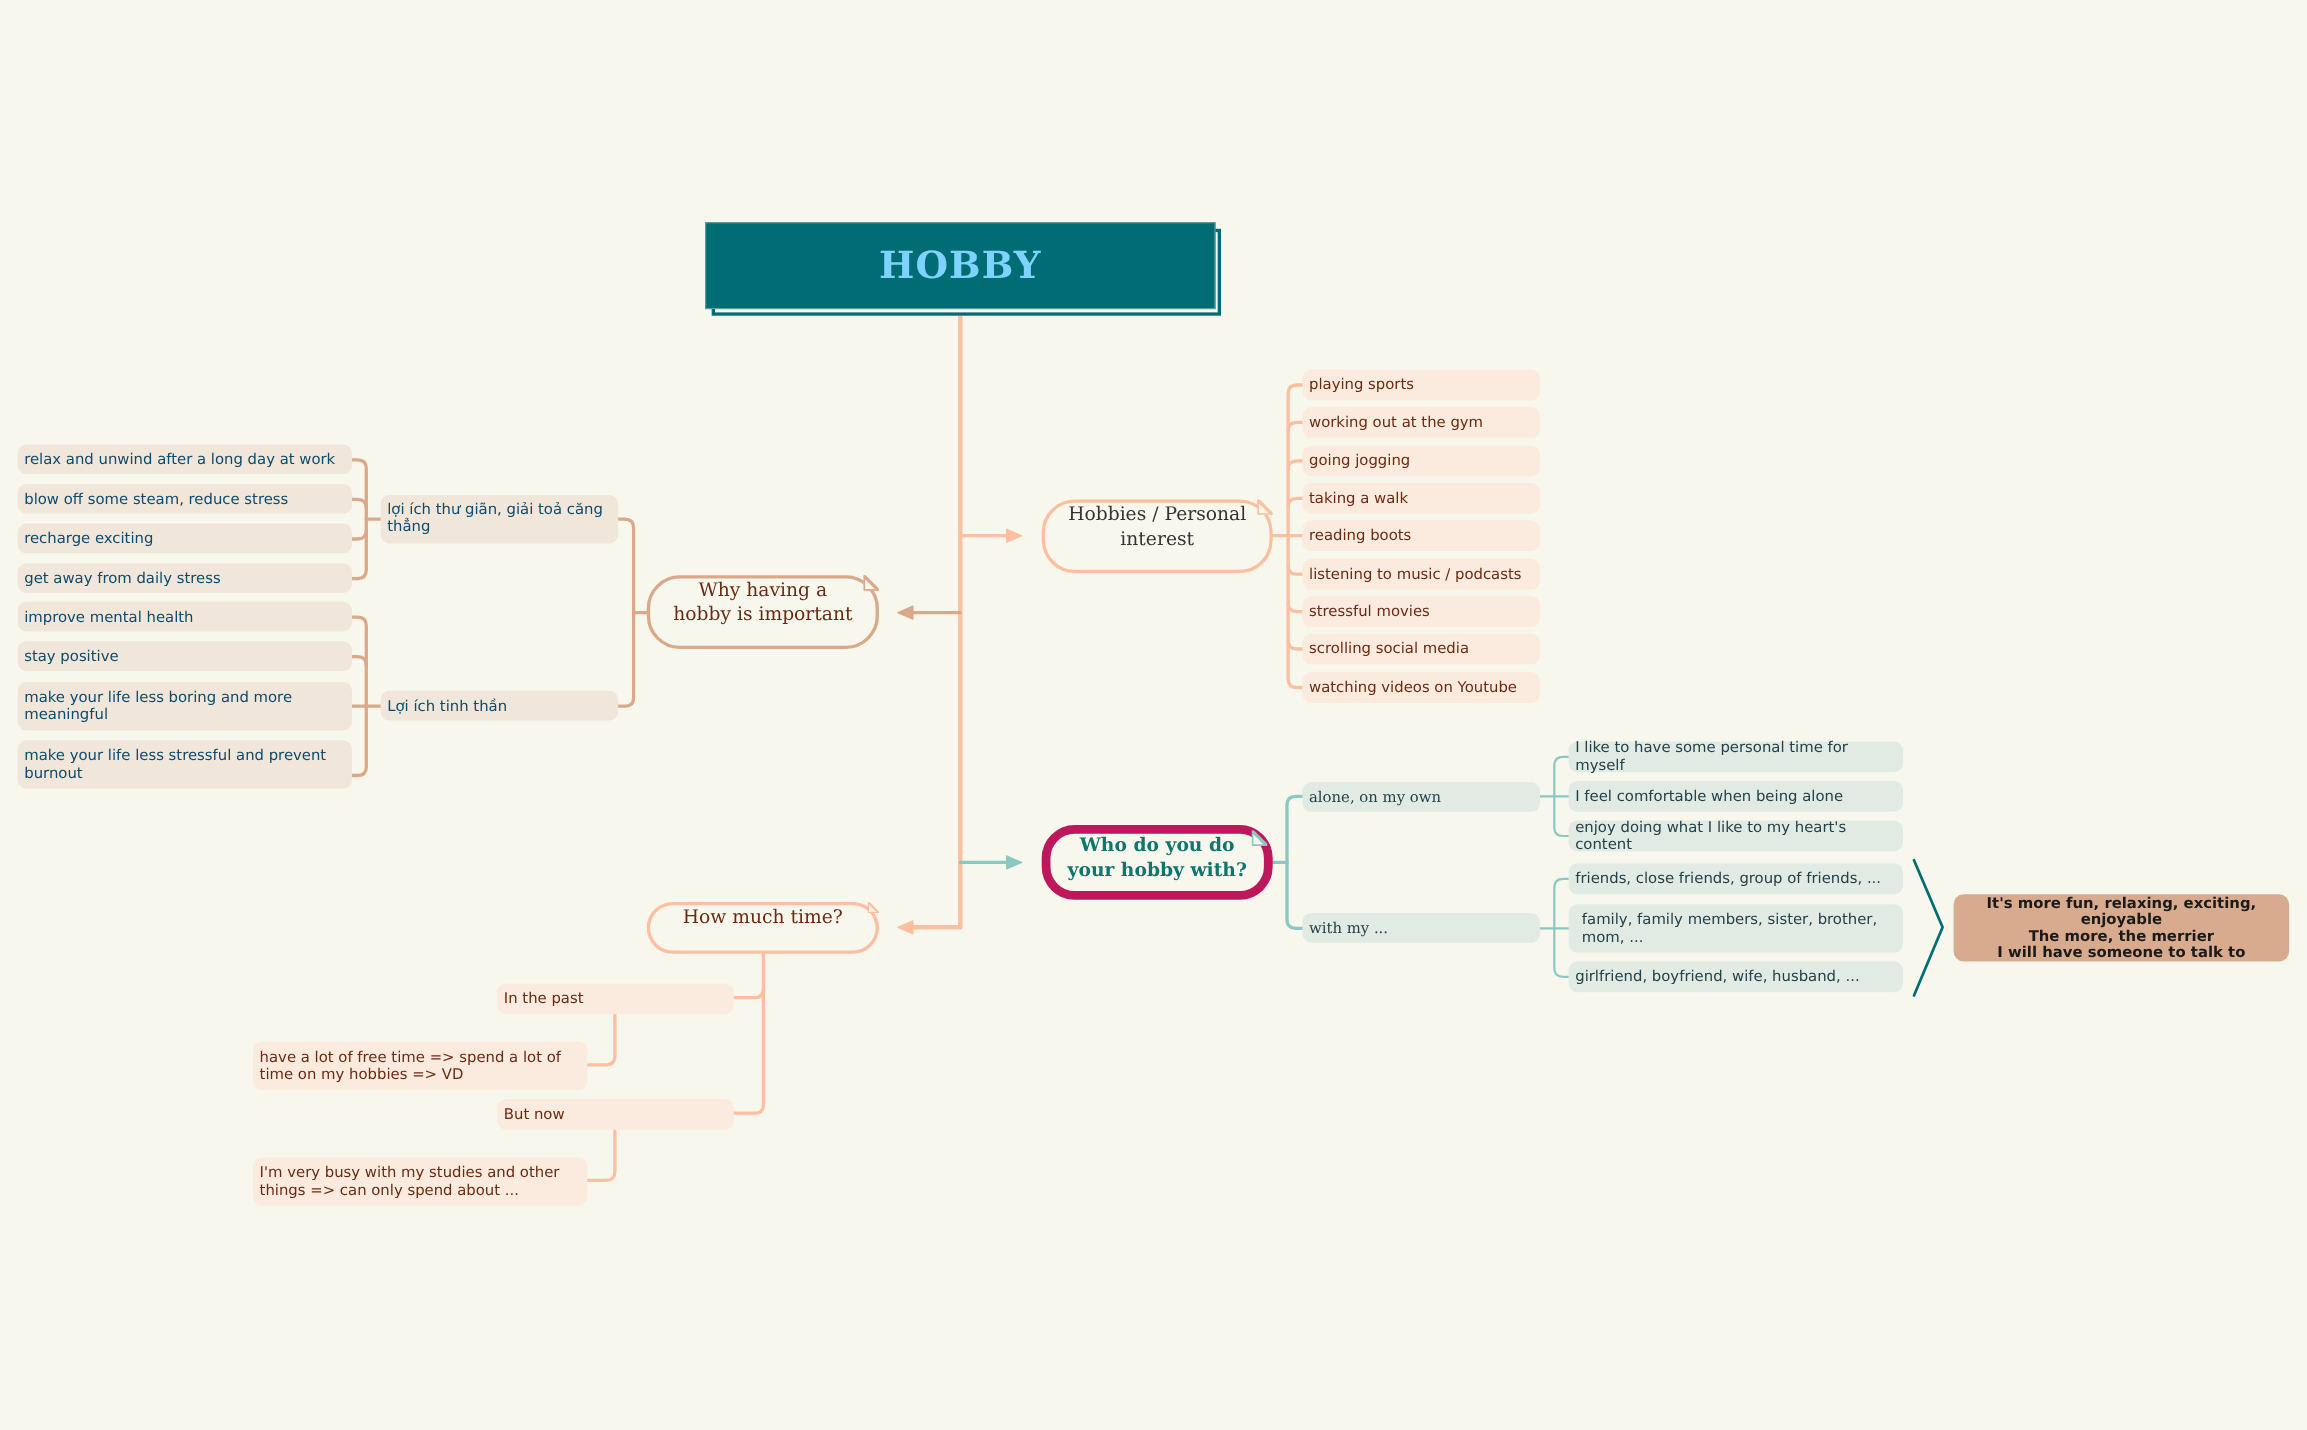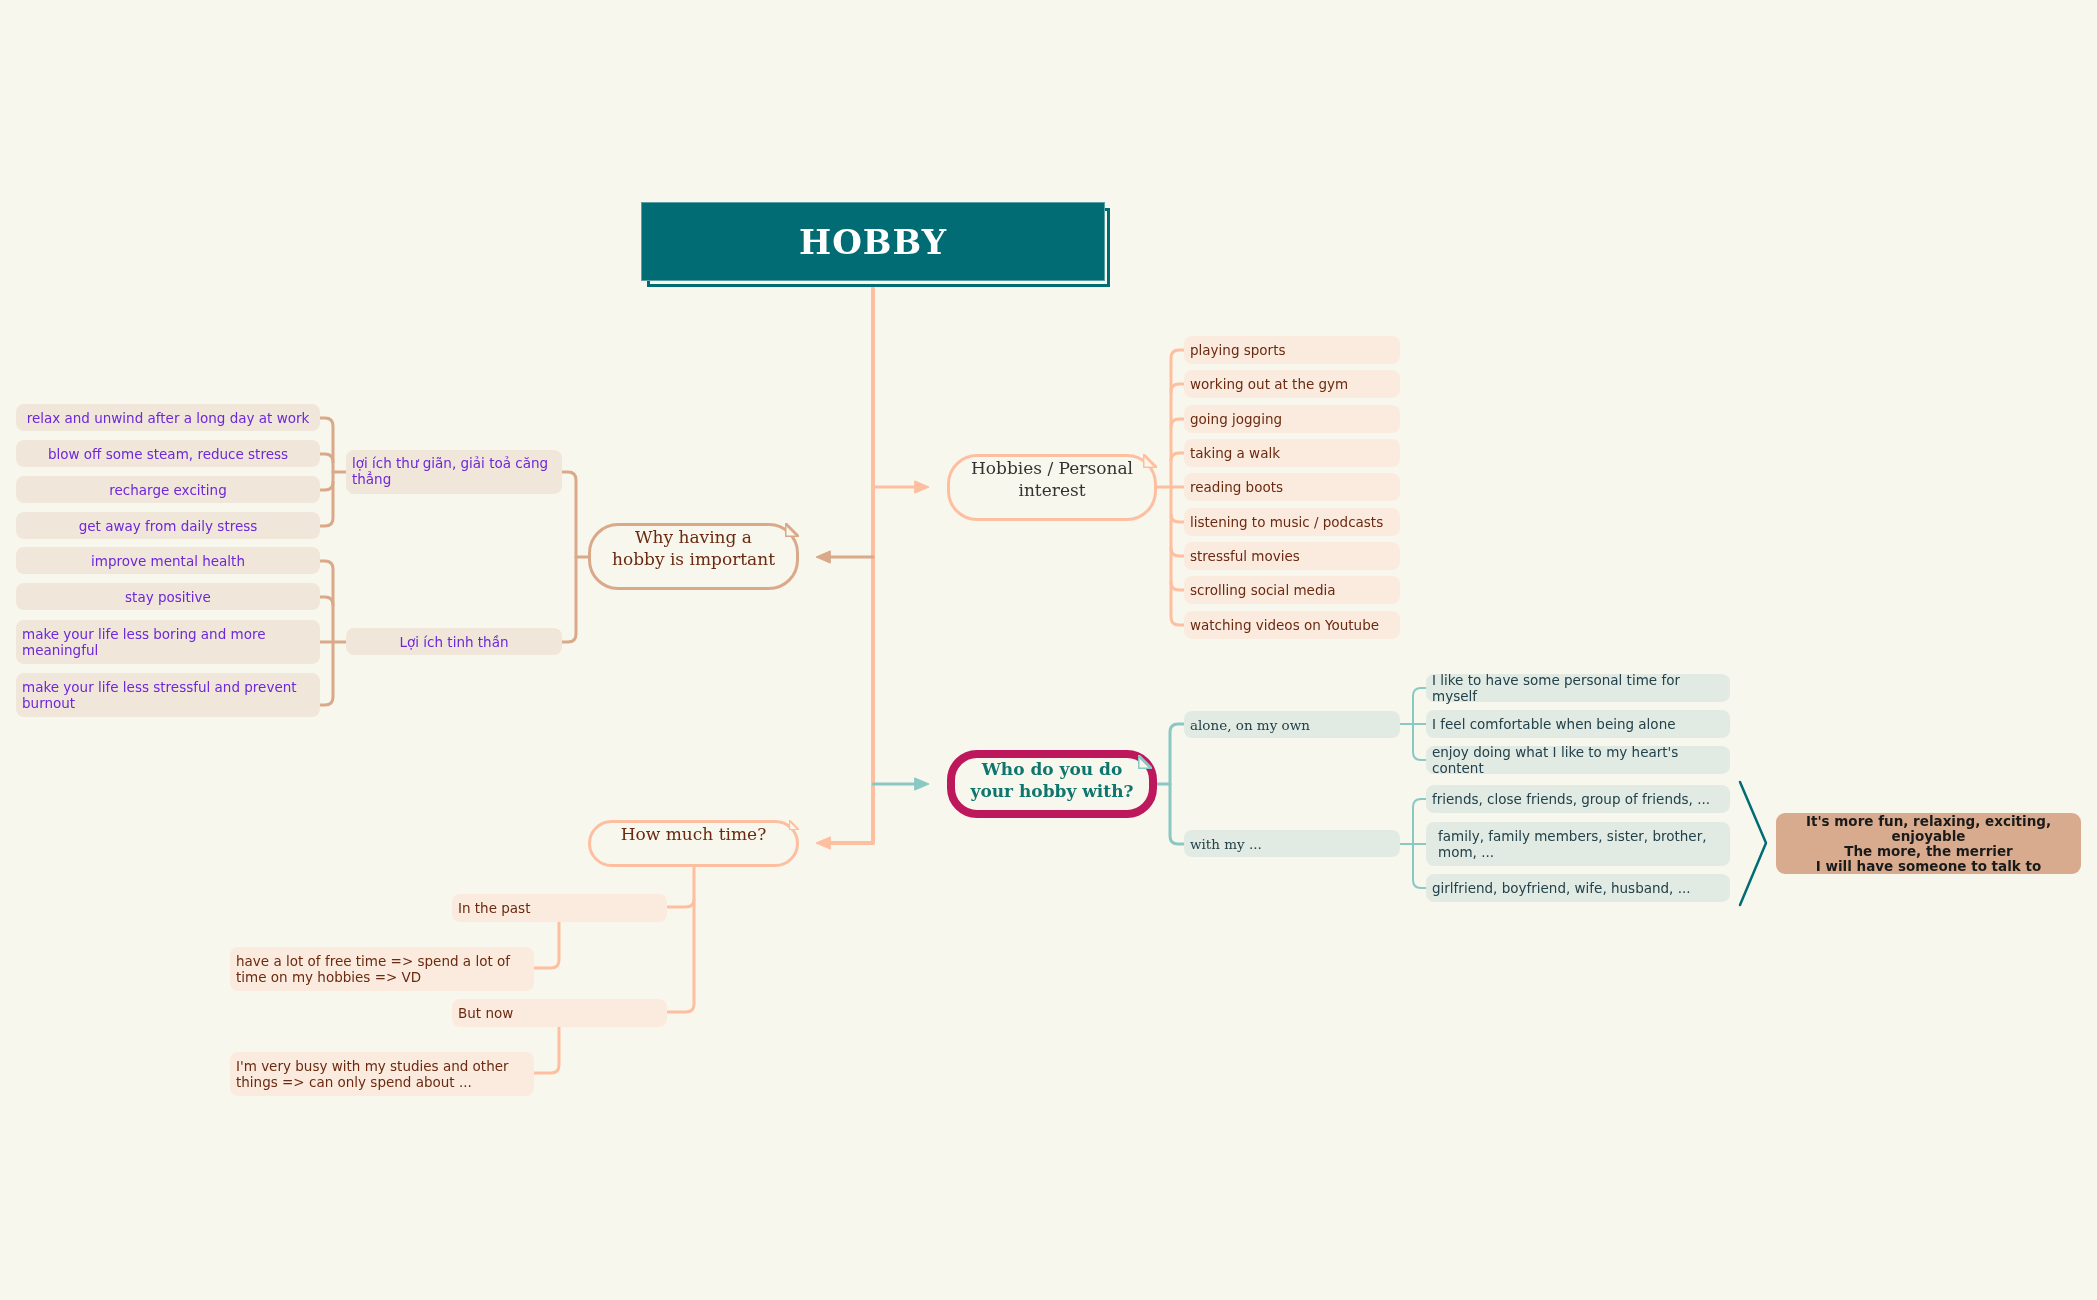--- a/index.html
+++ b/index.html
@@ -1,24 +1,24 @@
 <!DOCTYPE html>
 <html><head>
 <meta charset="utf-8">
 <style>
   html,body{margin:0;padding:0;}
   body{width:2097px;height:1300px;background:#f8f7ed;position:relative;overflow:hidden;font-family:"DejaVu Sans","Liberation Sans",sans-serif;}
   svg.lines{position:absolute;left:0;top:0;width:2097px;height:1300px;pointer-events:none;}
   .abs{position:absolute;box-sizing:border-box;}
   .title-shadow{border:3px solid #026c74;background:#f8f7ed;}
-  .title-box{background:#026c74;border:1px solid #5aa0a4;display:flex;align-items:center;justify-content:center;color:#ffffff;font-family:"DejaVu Serif","Liberation Serif",serif;font-weight:bold;font-size:34px;letter-spacing:1px;}
+  .title-box{background:#026c74;border:1px solid #5aa0a4;display:flex;align-items:center;justify-content:center;color:#7dd3fc;font-family:"DejaVu Serif","Liberation Serif",serif;font-weight:bold;font-size:34px;letter-spacing:1px;}
   .topic{background:#f8f7ed;display:flex;justify-content:center;text-align:center;font-family:"DejaVu Serif","Liberation Serif",serif;font-size:17px;line-height:22px;border-radius:30px;}
   .topic .fold{position:absolute;right:-3px;top:-3px;width:14px;height:14px;}
   .leaf{border-radius:8px;font-size:13.5px;line-height:16px;padding:0 6px;display:flex;align-items:center;}
-  .leaf.brown{background:#f1e6da;color:#6d28d9;justify-content:center;}
+  .leaf.brown{background:#f1e6da;color:#0c4a6e;}
   .leaf.peach{background:#fbebdf;color:#6b2a10;}
   .leaf.teal{background:#e2ebe3;color:#22414a;}
   .leaf.serif{font-family:"DejaVu Serif","Liberation Serif",serif;}
   .summary{background:#d8ab8e;border-radius:9px;color:#1a1a1a;font-weight:bold;font-size:13.5px;line-height:15px;text-align:center;display:flex;flex-direction:column;align-items:center;justify-content:center;}
 </style>
 </head>
 <body>
 
 <svg class="lines" viewBox="0 0 2097 1300">
   <g fill="none" stroke-linecap="round" stroke-linejoin="round">

